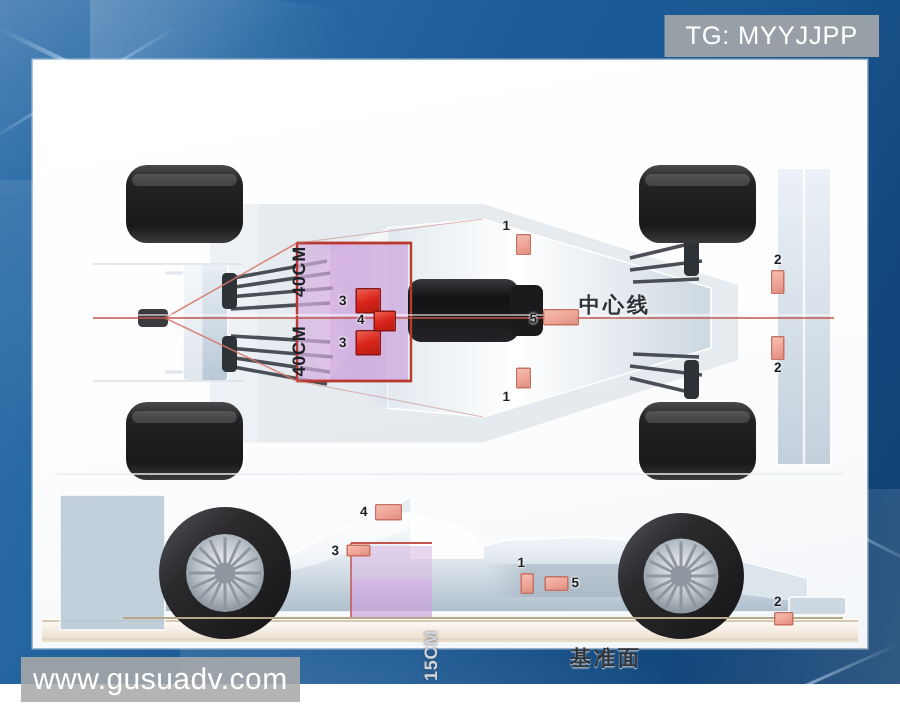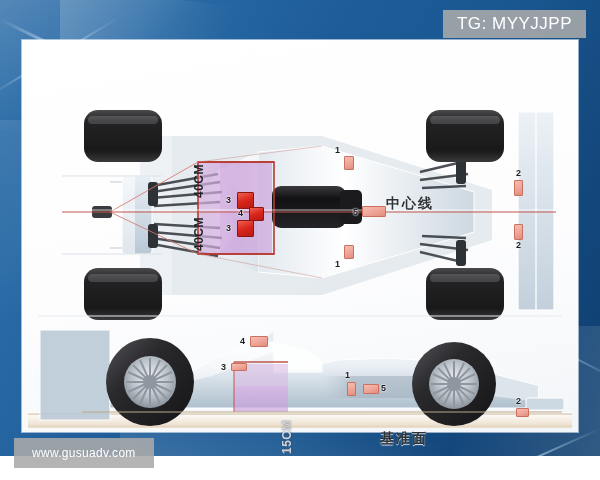--- a/index.html
+++ b/index.html
@@ -114,22 +114,22 @@
     background: rgba(170,170,170,.88);
     color: #ffffff;
     font-family: "Liberation Sans", sans-serif;
     display: flex; align-items: center;
   }
   #chip-tg {
     right: 14px; top: 10px; height: 28px; padding: 11px 14px;
     font-size: 17px; letter-spacing: .5px;
   }
   #chip-url {
-    left: 14px; top: 438px; height: 30px; padding: 0 18px;
-    font-size: 12px; letter-spacing: .3px;
+    left: 14px; top: 438px; height: 30px; padding: 0 8px;
+    font-size: 20px; letter-spacing: .3px;
   }
 </style>
 </head>
 <body>
 
 <div id="poster">
 
   <div class="facet f1"></div>
   <div class="facet f2"></div>
   <div class="facet f3"></div>

